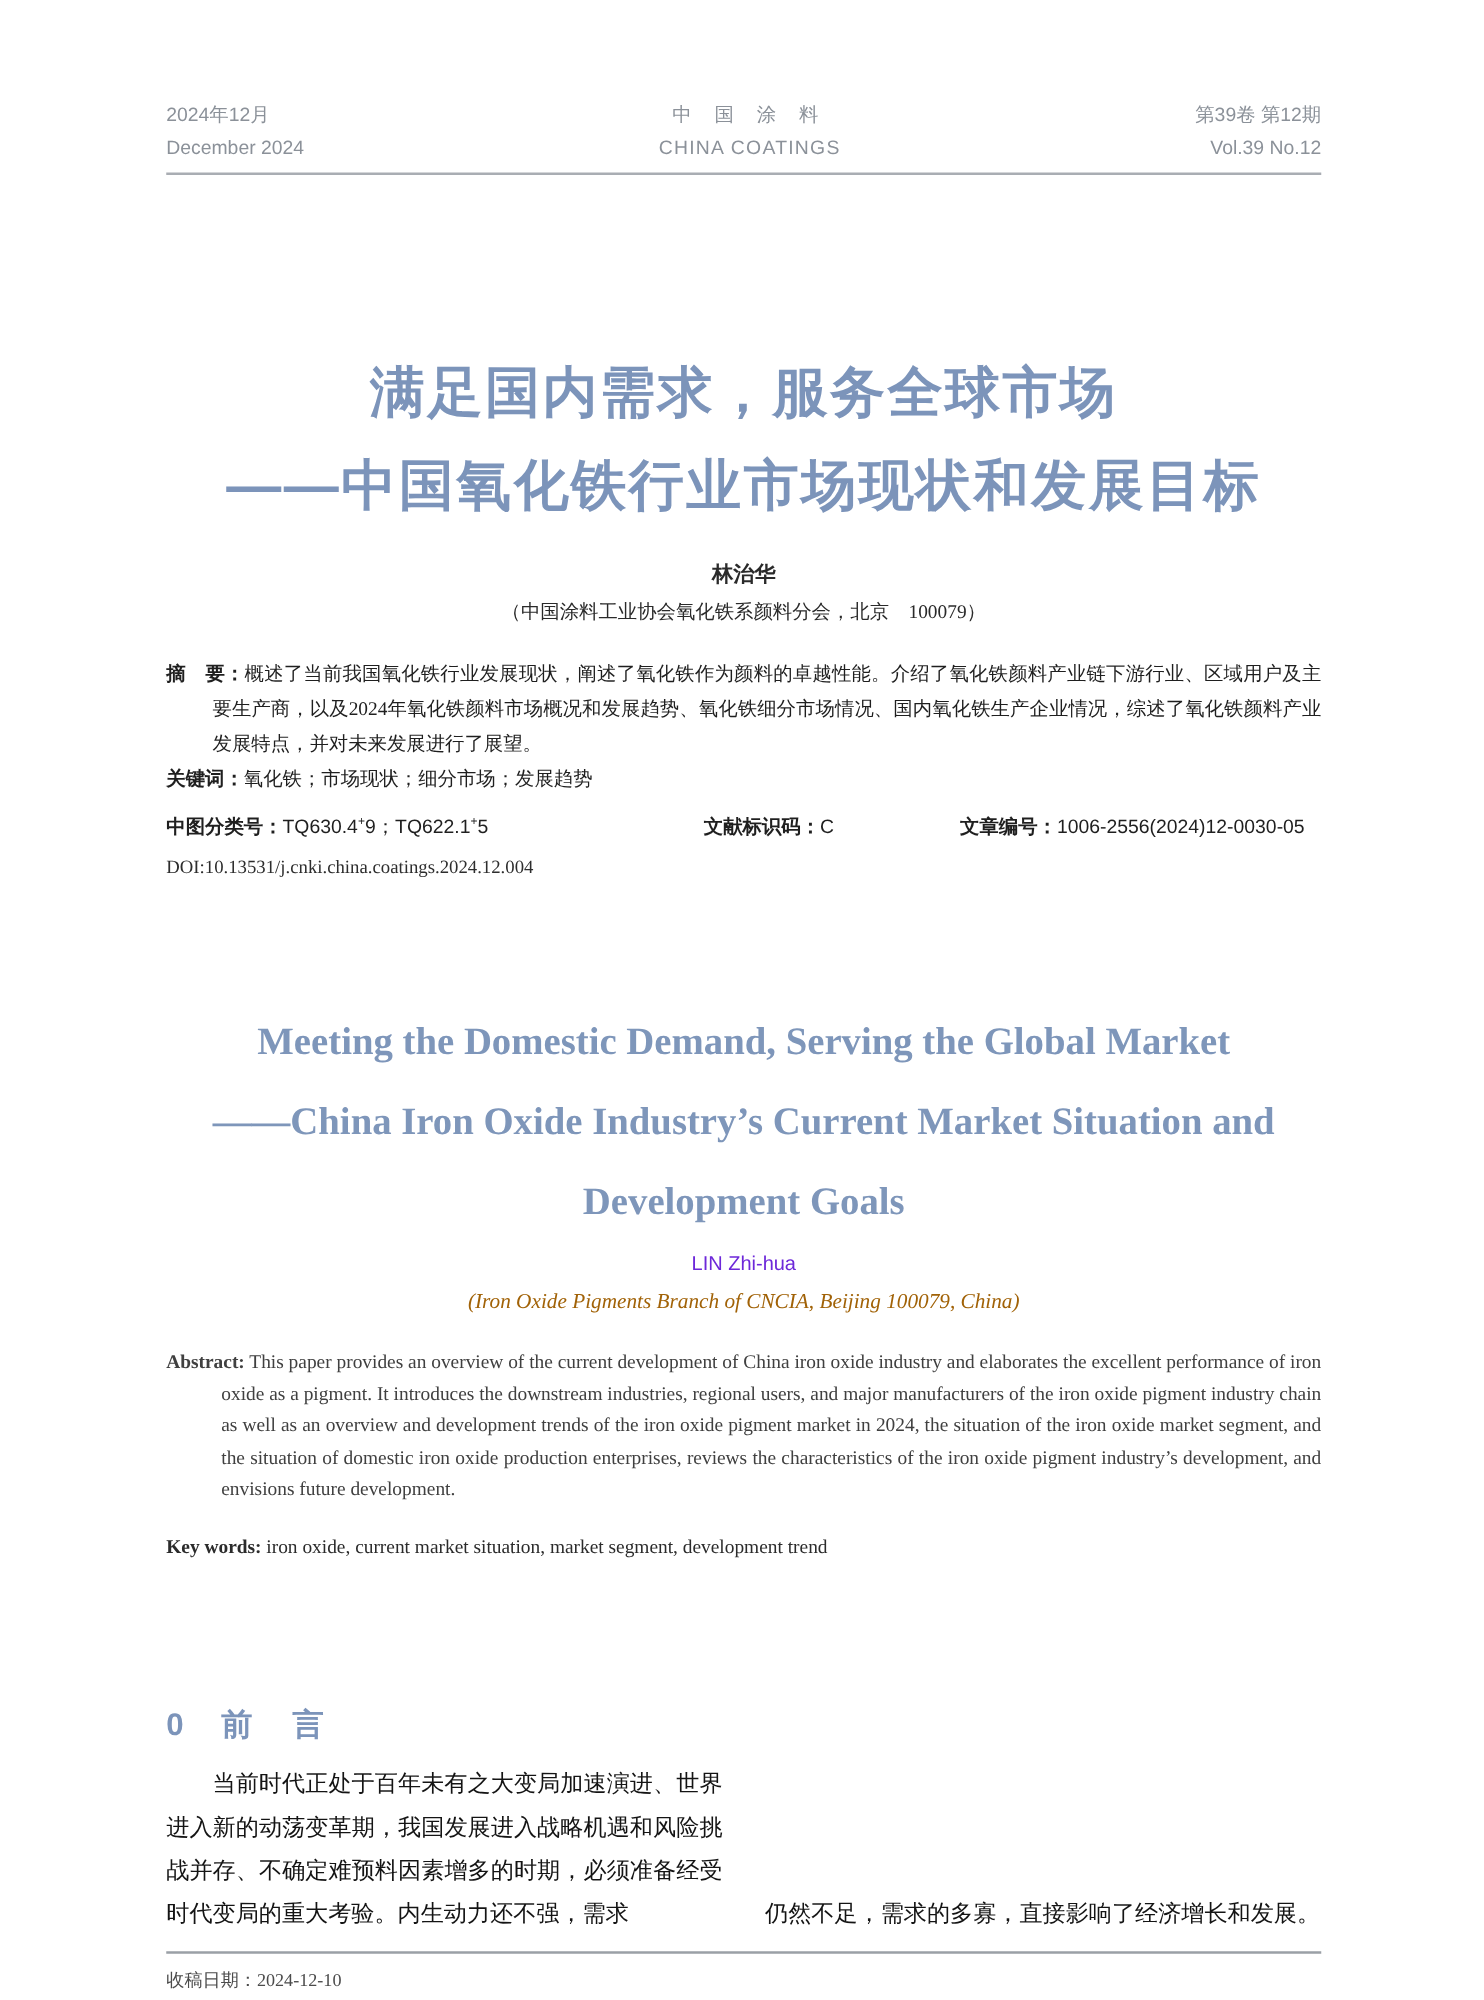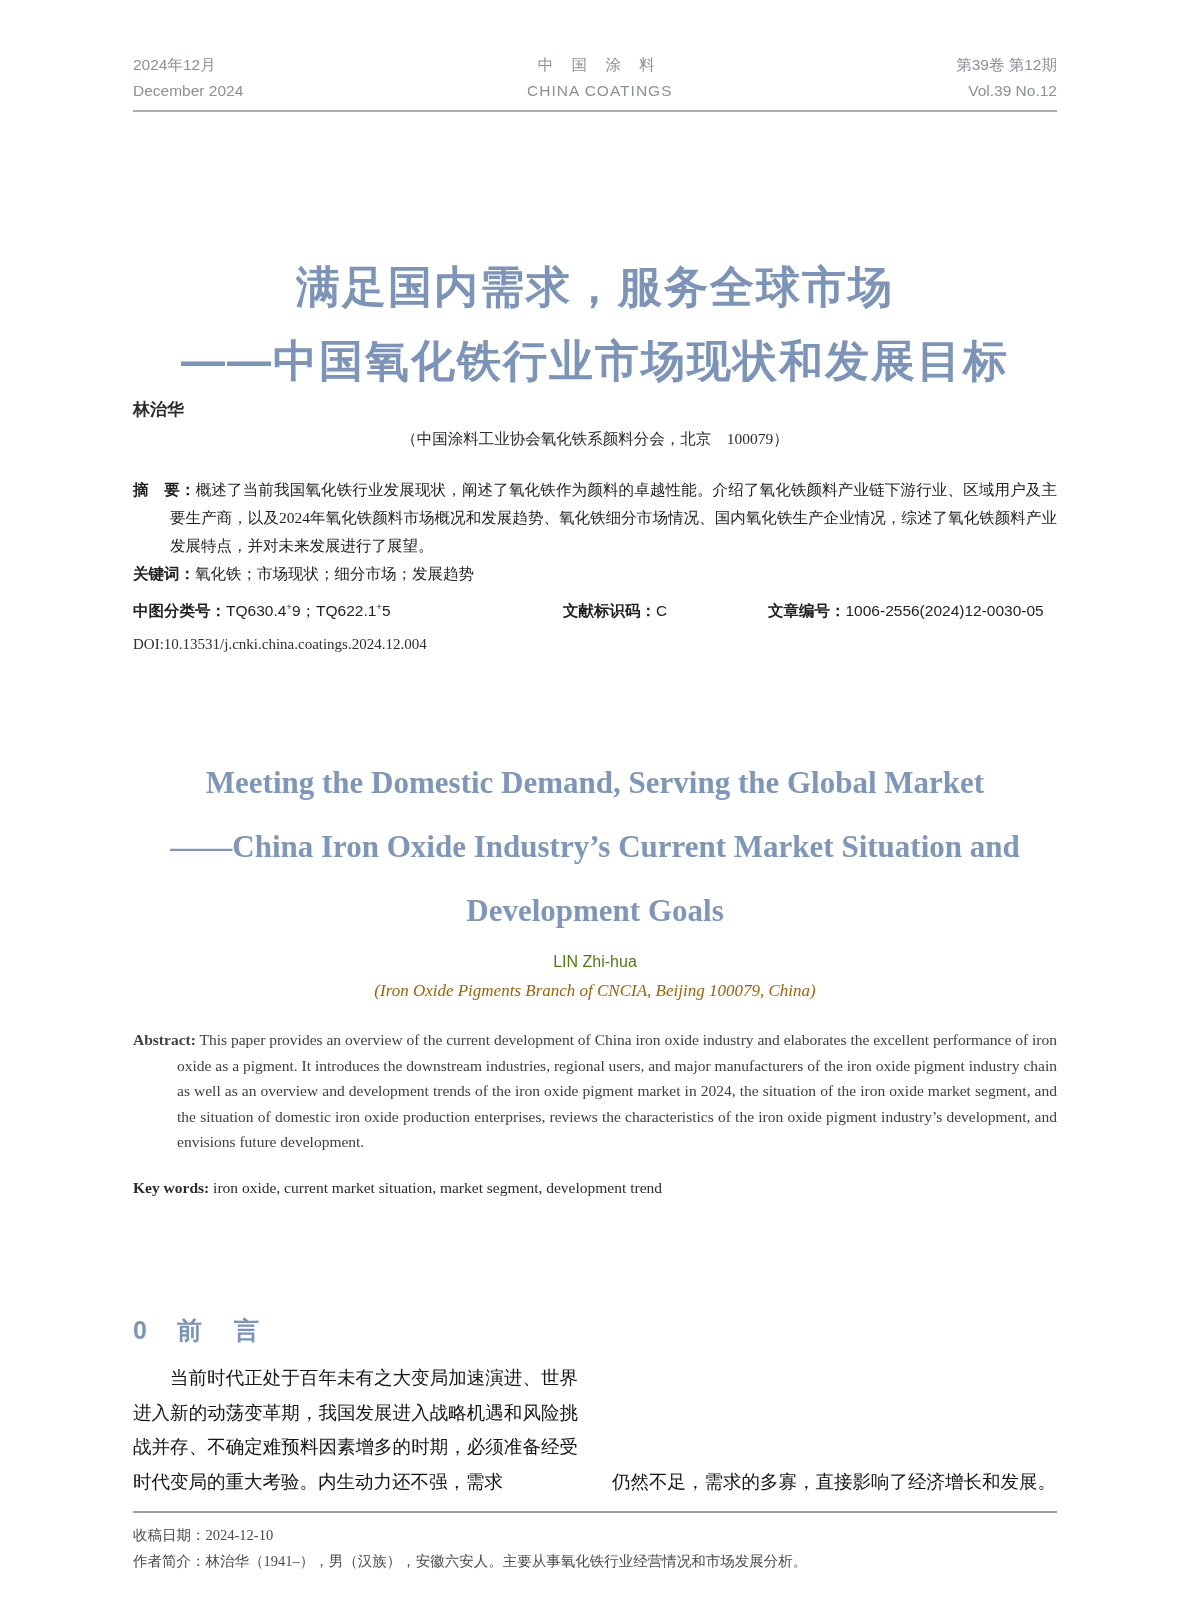--- a/index.html
+++ b/index.html
@@ -5,36 +5,36 @@
   html,body{margin:0;padding:0;background:#ffffff;}
   .page{
     position:relative;width:1187px;height:1600px;background:#ffffff;
     font-family:"Liberation Serif","DejaVu Serif",serif;color:#1f1f1f;overflow:hidden;
   }
   .content{position:absolute;left:133px;top:0;width:924px;}
 
   
   .journal-header{
     display:flex;justify-content:space-between;align-items:flex-end;
-    margin-top:52px;color:#8b9199;font-size:15.5px;line-height:26px;
+    margin-top:80px;color:#8b9199;font-size:15.5px;line-height:26px;
     font-family:"Liberation Sans","DejaVu Sans",sans-serif;
   }
   .jh-left{text-align:left;}
   .jh-center{text-align:center;letter-spacing:1px;}
   .jh-center .cn{letter-spacing:7px;}
   .jh-right{text-align:right;}
   .header-rule{border:none;border-top:2px solid #a9adb3;margin:6px 0 0 0;}
 
   
   .title-cn{
     margin-top:138px;text-align:center;color:#7c94ba;
     font-family:"Liberation Sans","DejaVu Sans",sans-serif;
     font-weight:bold;font-size:44px;line-height:74px;letter-spacing:2px;
   }
-  .author-cn{font-size:17px;font-weight:bold;color:#2a2a2a;}
+  .author-cn{margin-top:22px;text-align:center;font-size:17px;font-weight:bold;color:#2a2a2a;}
   .affil-cn{margin-top:8px;text-align:center;font-size:15.5px;color:#2a2a2a;}
 
   
   .abstract-cn{
     margin-top:26px;font-size:15.5px;line-height:28px;text-align:justify;
     padding-left:37px;text-indent:-37px;color:#1f1f1f;
   }
   .abstract-cn .lbl,.kw-cn .lbl{font-weight:bold;}
   .kw-cn{font-size:15.5px;line-height:28px;}
   .clc-row{display:flex;margin-top:13px;font-size:15.5px;
@@ -44,21 +44,21 @@
   .clc-row .f2{width:205px;}
   .clc-row .f3{flex:1;}
   .sup{vertical-align:super;font-size:62%;}
   .doi-line{margin-top:14px;font-size:15px;color:#2d2d2d;}
 
   
   .title-en{
     margin-top:98px;text-align:center;color:#7e96ba;font-weight:bold;
     font-size:31px;line-height:64px;
   }
-  .author-en{margin-top:10px;text-align:center;font-size:16px;color:#4d7c0f;
+  .author-en{margin-top:10px;text-align:center;font-size:16px;color:#6d28d9;
     font-family:"Liberation Sans","DejaVu Sans",sans-serif;}
   .affil-en{margin-top:10px;text-align:center;font-size:17px;font-style:italic;color:#a16207;}
   .abstract-en{
     margin-top:26px;font-size:15.5px;line-height:25.5px;text-align:justify;
     padding-left:44px;text-indent:-44px;color:#404040;
   }
   .abstract-en .lbl,.kw-en .lbl{font-weight:bold;font-style:normal;}
   .kw-en{margin-top:20px;font-size:15.5px;line-height:25.5px;color:#2b2b2b;}
 
   

